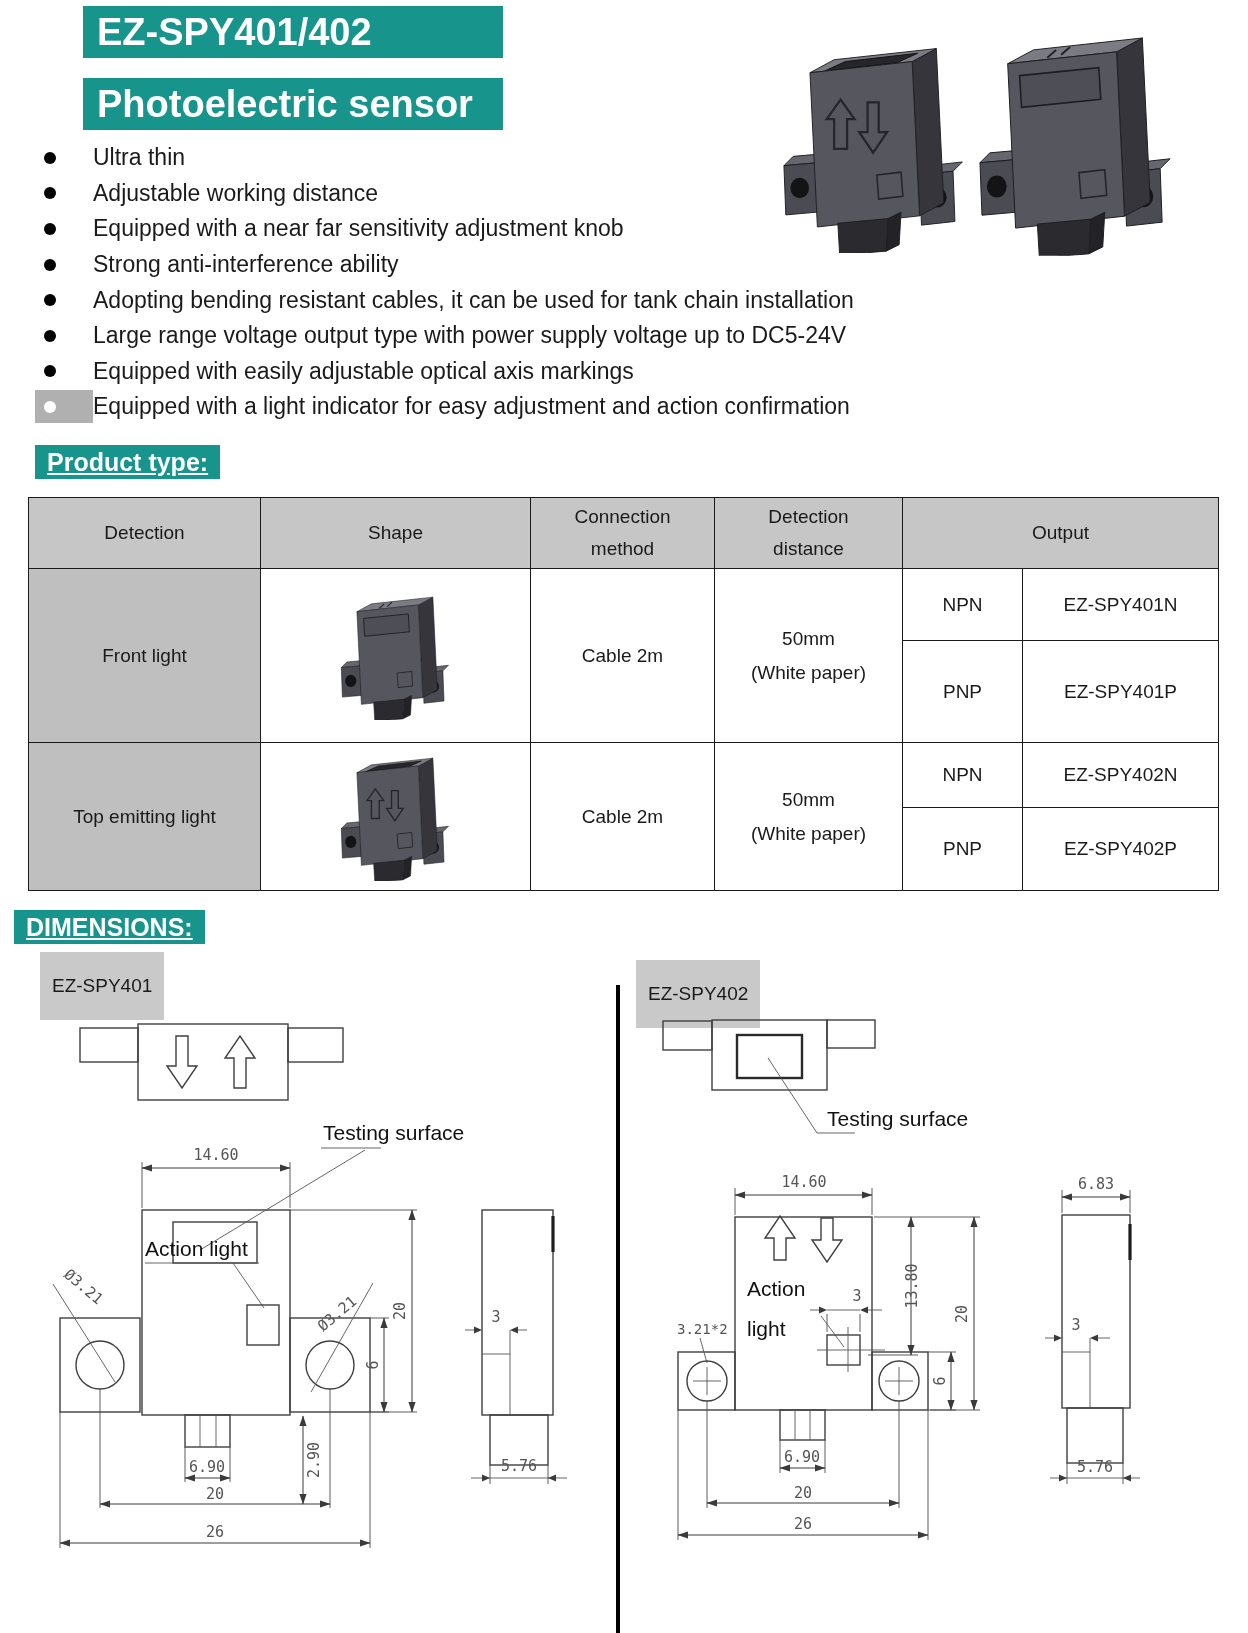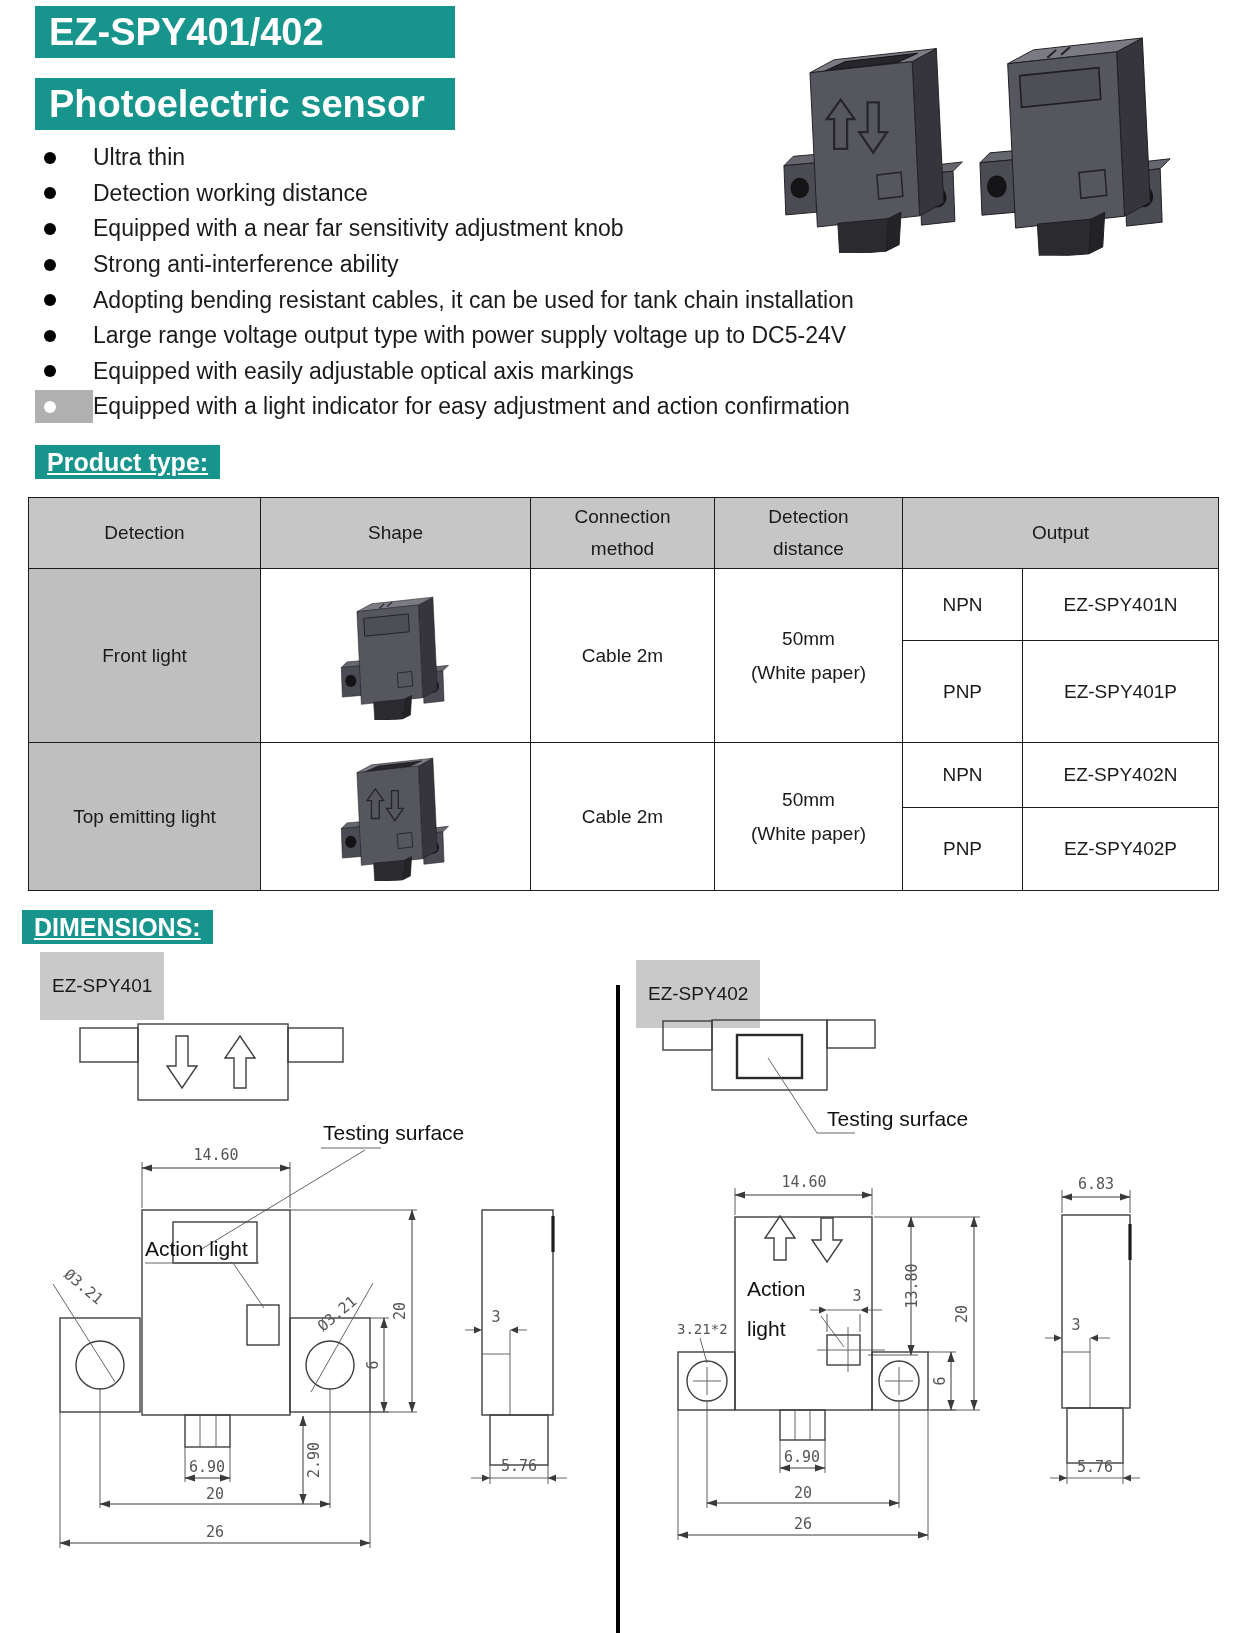--- a/index.html
+++ b/index.html
@@ -1,21 +1,21 @@
 <!DOCTYPE html>
 <html><head>
 <meta charset="utf-8">
 <style>
   html,body{margin:0;padding:0;}
   body{width:1248px;height:1633px;position:relative;overflow:hidden;background:#fff;
        font-family:"Liberation Sans", sans-serif;color:#1a1a1a;}
   .abs{position:absolute;}
   
   .banner{background:#17948c;color:#fff;font-weight:bold;box-sizing:border-box;}
-  .banner-big{font-size:38px;line-height:52px;width:420px;padding-left:14px;}
+  .banner-big{font-size:38px;line-height:52px;width:420px;padding-left:14px;margin-left:48px;}
   .banner-small{font-size:25px;line-height:34px;padding:0 12px;text-decoration:underline;}
   
   .features{list-style:none;margin:0;padding:0;width:840px;}
   .features li{display:flex;align-items:center;height:35.6px;font-size:23px;}
   .bcol{width:58px;height:33px;display:flex;align-items:center;padding-left:9px;
         box-sizing:border-box;flex:0 0 58px;}
   .bullet{width:12px;height:12px;border-radius:50%;background:#000;}
   li.hl .bcol{background:#b0b0b0;}
   li.hl .bullet{background:#fff;}
   
@@ -103,21 +103,21 @@
   <li>
       <span class="bcol">
         <span class="bullet"></span>
       </span>
       <span>Ultra thin</span>
     </li>
   <li>
       <span class="bcol">
         <span class="bullet"></span>
       </span>
-      <span>Detection working distance</span>
+      <span>Adjustable working distance</span>
     </li>
   <li>
       <span class="bcol">
         <span class="bullet"></span>
       </span>
       <span>Equipped with a near far sensitivity adjustment knob</span>
     </li>
   <li>
       <span class="bcol">
         <span class="bullet"></span>
@@ -203,21 +203,21 @@
     <td>NPN</td>
     <td>EZ-SPY402N</td>
   </tr>
   <tr style="height:83px">
     <td>PNP</td>
     <td>EZ-SPY402P</td>
   </tr>
 </tbody>
   </table>
 
-<div class="abs banner banner-small" style="left:22px;top:910px;">DIMENSIONS:</div>
+<div class="abs banner banner-small" style="left:14px;top:910px;">DIMENSIONS:</div>
 
 <div class="abs vdivider" style="left:616px;top:985px;width:4px;height:648px;"></div>
 
 <div class="abs mlabel" style="left:40px;top:952px;">EZ-SPY401</div>
 
 <svg class="abs" style="left:68px;top:1012px;" width="292" height="96" viewBox="0 0 292 96">
   <g>
     <rect class="out" x="12" y="16" width="58" height="34"></rect>
     <rect class="out" x="220" y="16" width="55" height="34"></rect>
     <rect class="out" x="70" y="12" width="150" height="76"></rect>

